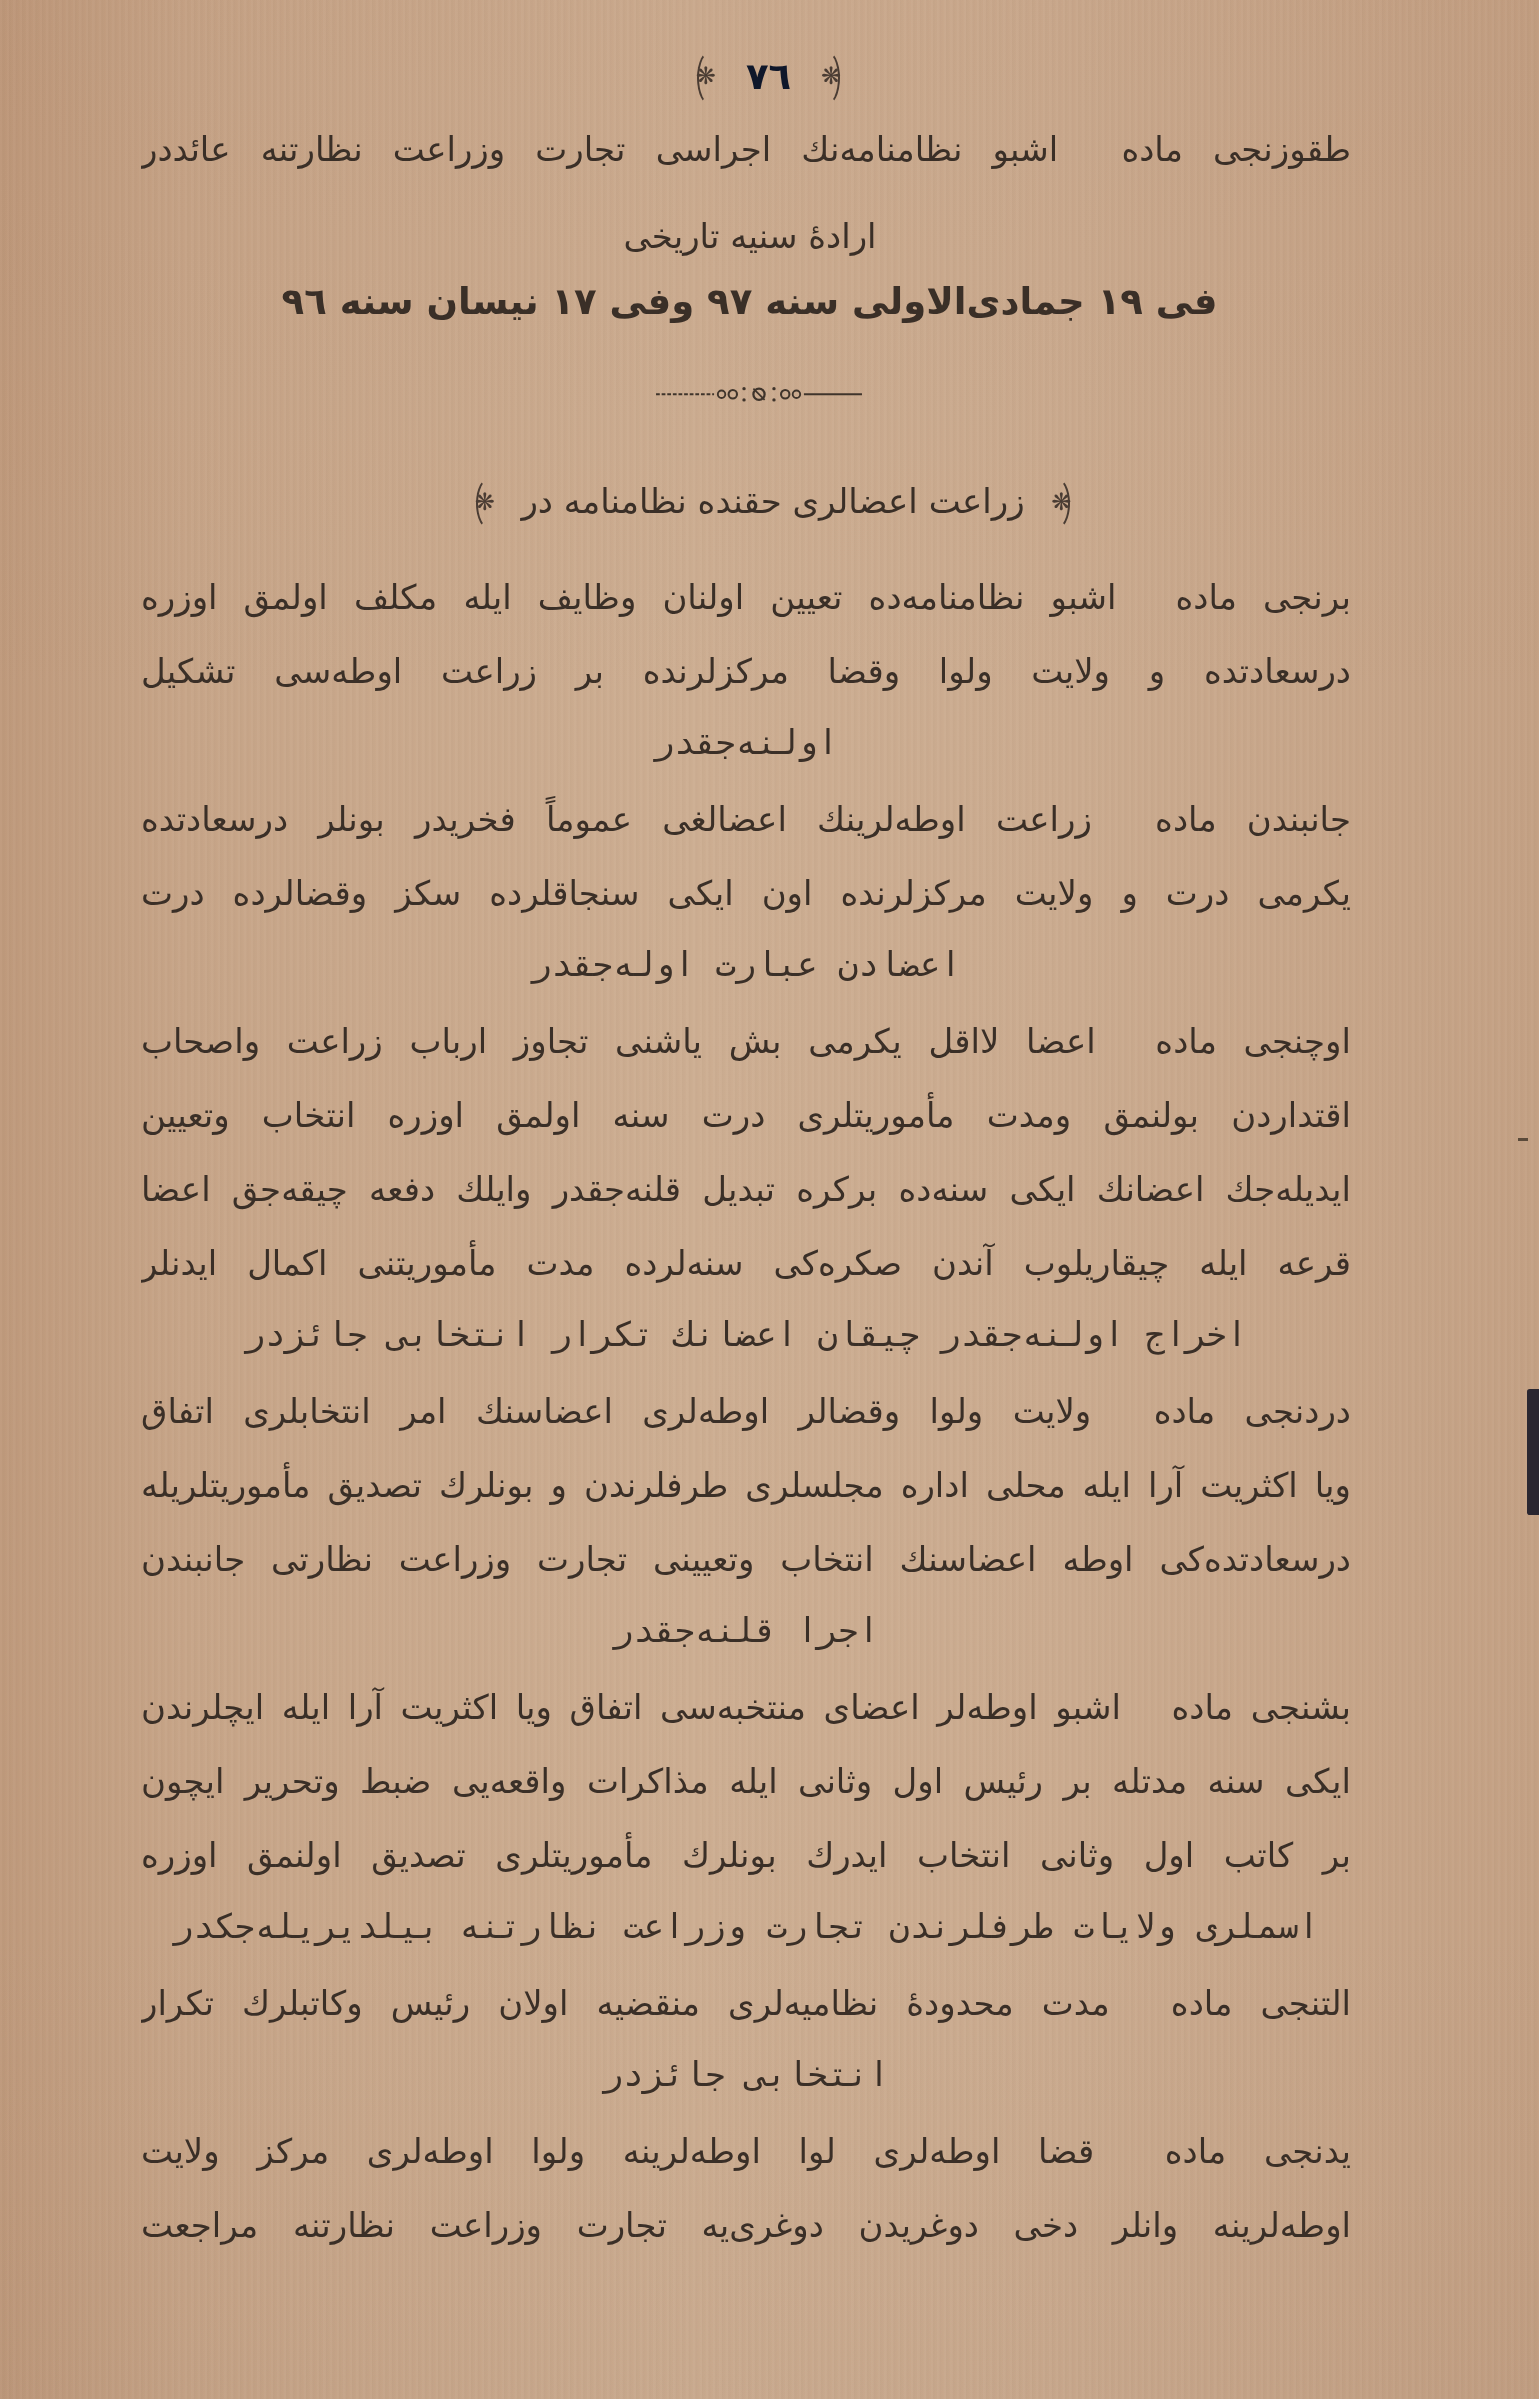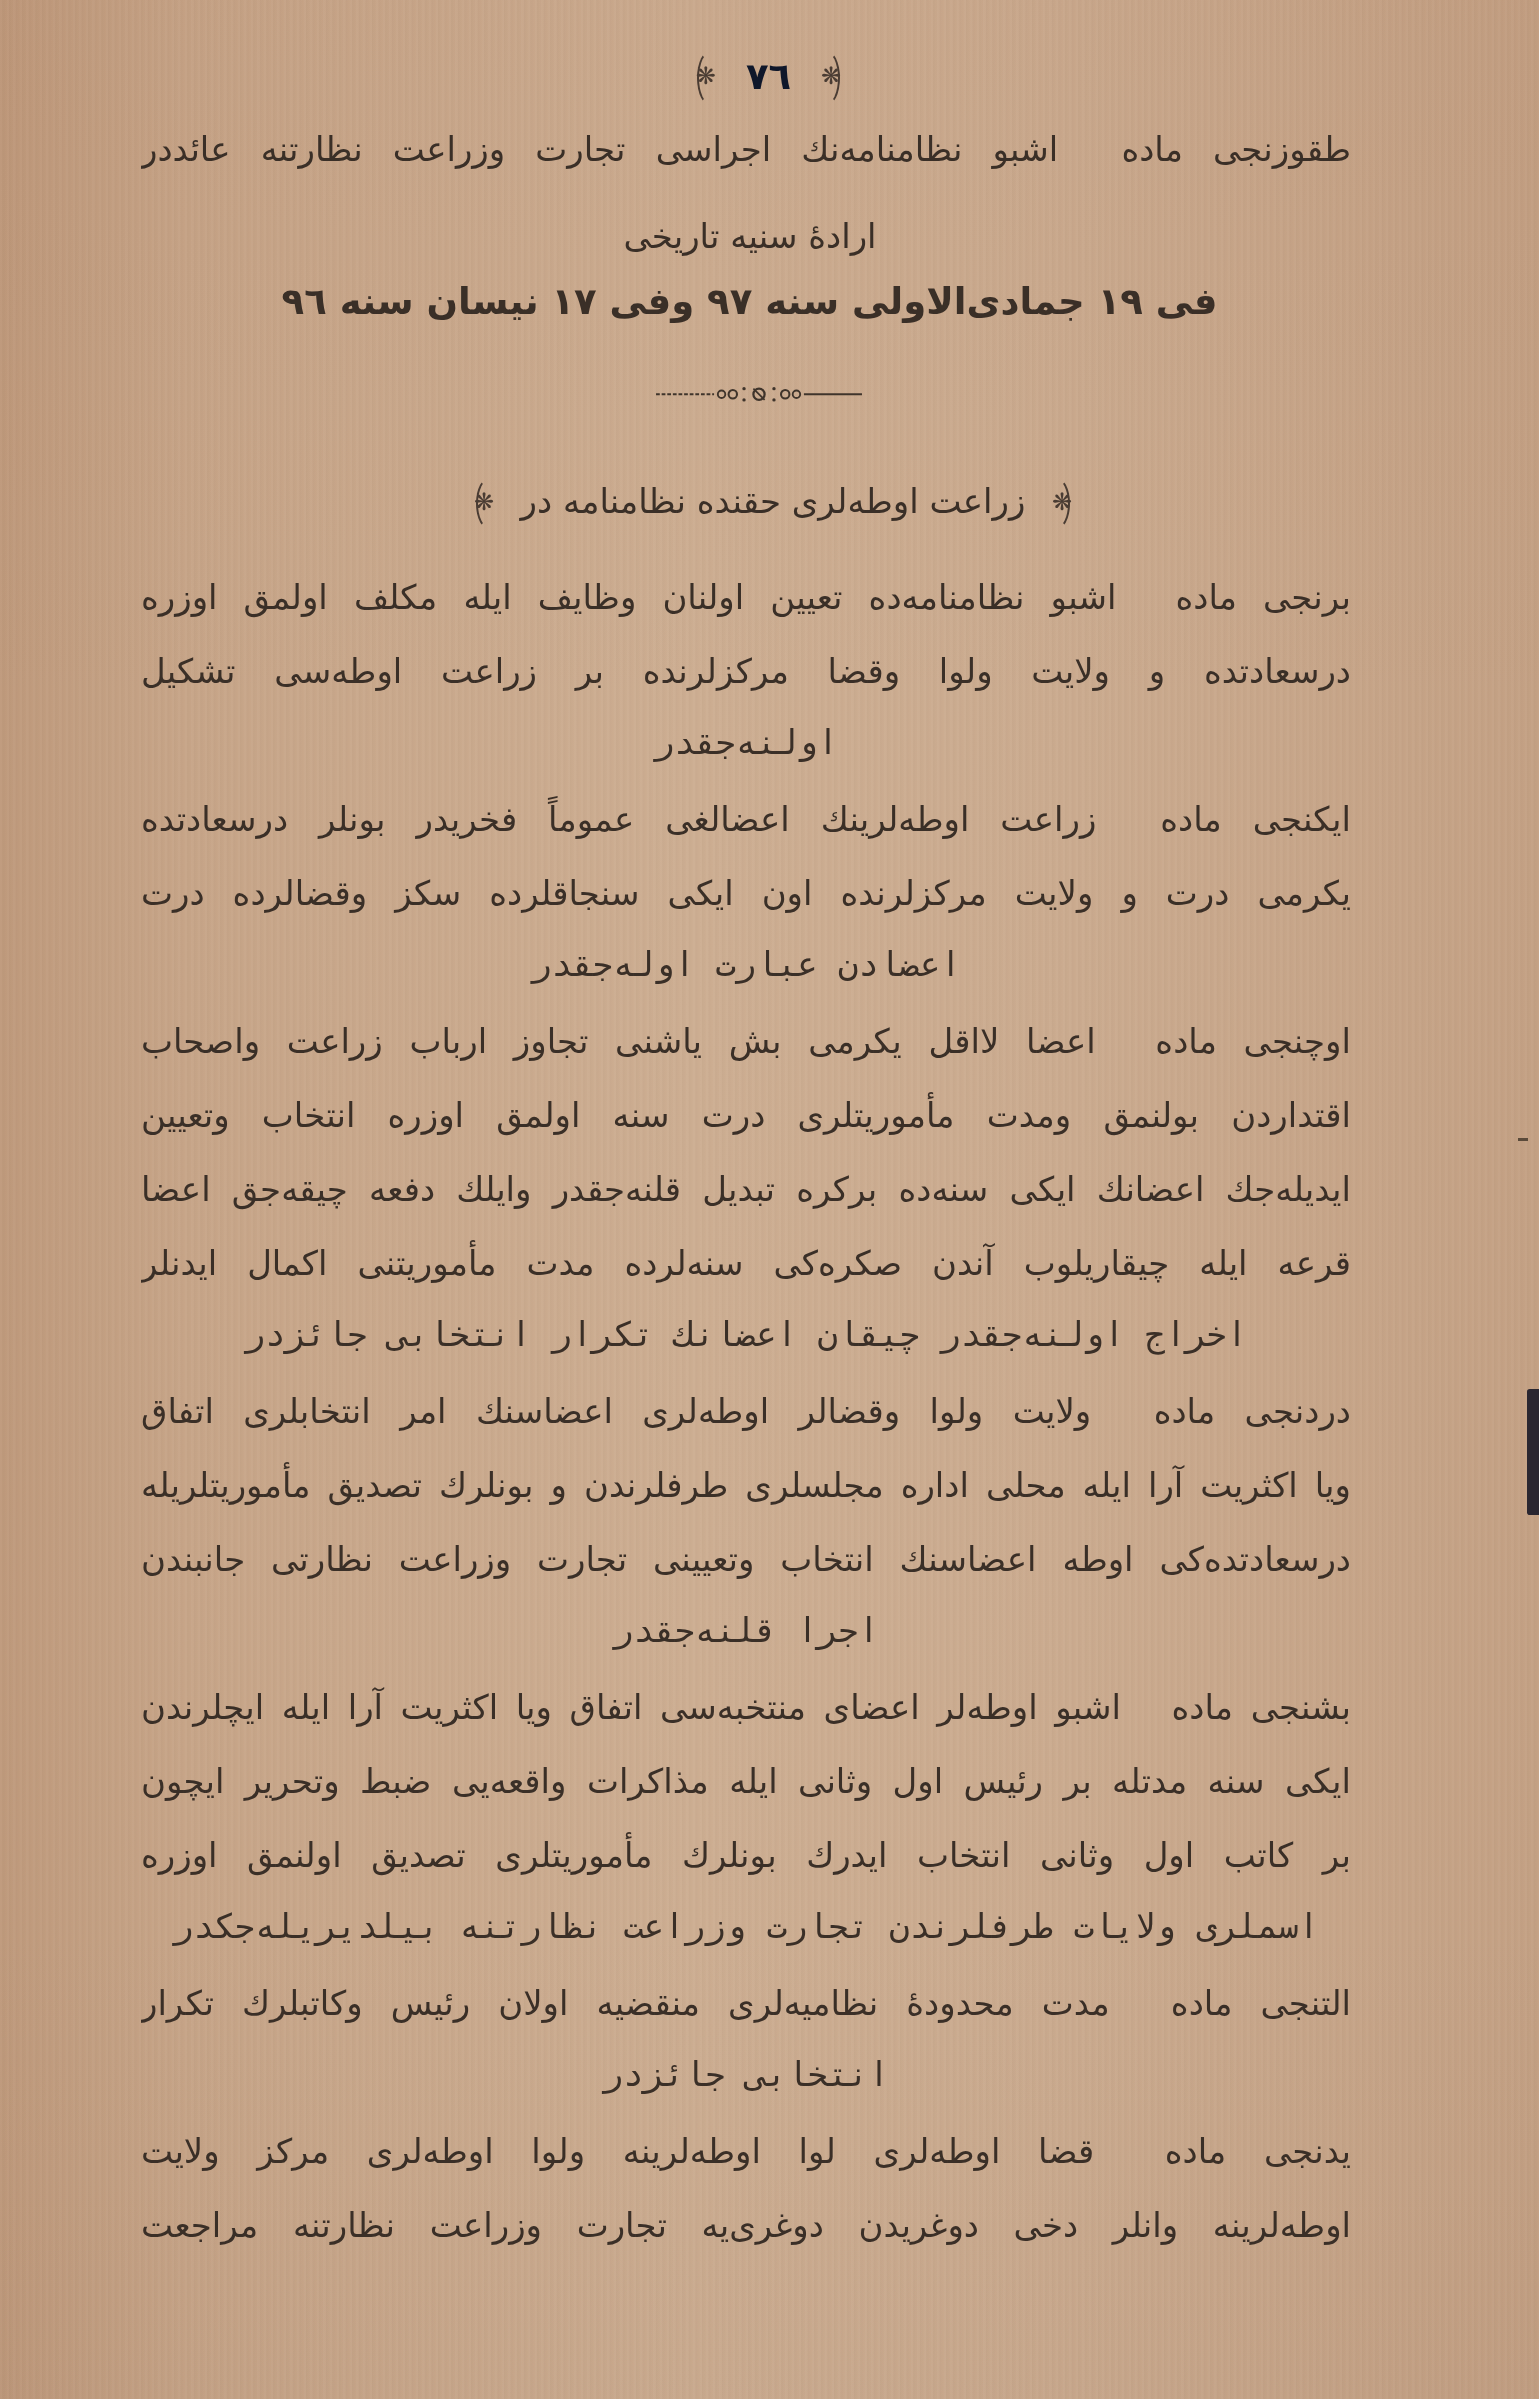--- a/index.html
+++ b/index.html
@@ -101,34 +101,34 @@
   <circle cx="138" cy="11" r="4.5" fill="none" stroke="#3f342b" stroke-width="2.2"></circle>
   <circle cx="150" cy="11" r="4" fill="none" stroke="#3f342b" stroke-width="2"></circle>
   <line x1="158" y1="11" x2="220" y2="11" stroke="#3f342b" stroke-width="2"></line>
 </svg>
 
 <div class="abs title">
   <div class="orn left">
     <span class="arc"></span>
     <span class="glyph">❋</span>
   </div>
-  <span class="title-text rtl">زراعت اوطه‌لری حقنده نظامنامه در</span>
+  <span class="title-text rtl">زراعت اعضا‌لری حقنده نظامنامه در</span>
   <div class="orn right">
     <span class="arc"></span>
     <span class="glyph">❋</span>
   </div>
 </div>
 
 <div class="abs rtl body-text">
 
   <div class="line full"><span class="label">برنجی ماده</span> <span>اشبو نظامنامه‌ده تعیین اولنان وظایف ایله مکلف اولمق اوزره</span></div>
   <div class="line full">درسعادتده و ولایت ولوا وقضا مرکزلرنده بر زراعت اوطه‌سی تشکیل</div>
   <div class="line last">اولنه‌جقدر</div>
 
-  <div class="line full"><span class="label">ایکنجی ماده</span> <span>زراعت اوطه‌لرینك اعضالغی عموماً فخریدر بونلر درسعادتده</span></div>
+  <div class="line full"><span class="label">جانبندن ماده</span> <span>زراعت اوطه‌لرینك اعضالغی عموماً فخریدر بونلر درسعادتده</span></div>
   <div class="line full">یکرمی درت و ولایت مرکزلرنده اون ایکی سنجاقلرده سکز وقضالرده درت</div>
   <div class="line last">اعضادن عبارت اوله‌جقدر</div>
 
   <div class="line full"><span class="label">اوچنجی ماده</span> <span>اعضا لااقل یکرمی بش یاشنی تجاوز ارباب زراعت واصحاب</span></div>
   <div class="line full">اقتداردن بولنمق ومدت مأموریتلری درت سنه اولمق اوزره انتخاب وتعیین</div>
   <div class="line full">ایدیله‌جك اعضانك ایکی سنه‌ده برکره تبدیل قلنه‌جقدر وایلك دفعه چیقه‌جق اعضا</div>
   <div class="line full">قرعه ایله چیقاریلوب آندن صکره‌کی سنه‌لرده مدت مأموریتنی اکمال ایدنلر</div>
   <div class="line last">اخراج اولنه‌جقدر چیقان اعضانك تکرار انتخابی جائزدر</div>
 
   <div class="line full"><span class="label">دردنجی ماده</span> <span>ولایت ولوا وقضالر اوطه‌لری اعضاسنك امر انتخابلری اتفاق</span></div>

